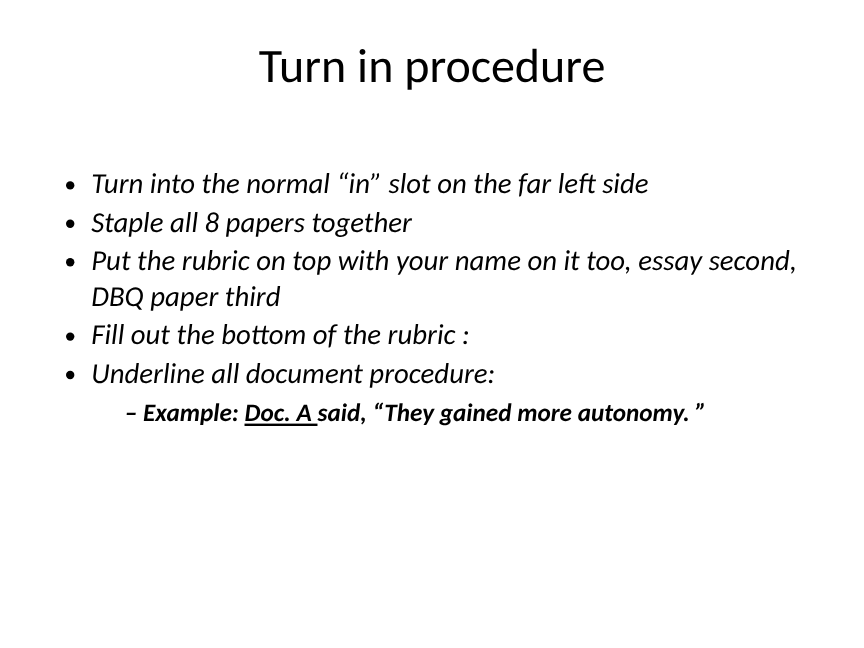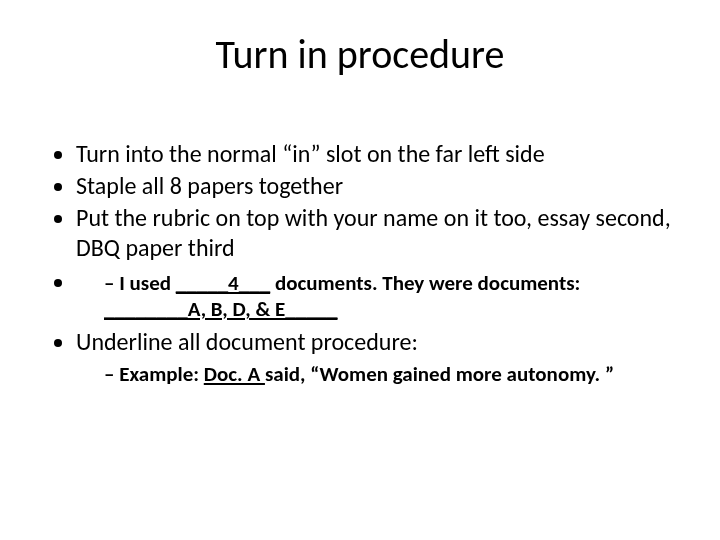--- a/index.html
+++ b/index.html
@@ -25,20 +25,21 @@
   }
   ul.top {
     list-style: disc;
     margin: 0;
     padding-left: 36px;
     font-size: 24px;
     line-height: 1.25;
   }
   ul.top > li {
     margin: 2px 0;
+    font-style: italic;
   }
   ul.sub {
     list-style: none;
     margin: 4px 0 4px 0;
     padding-left: 28px;
     font-size: 21px;
     font-weight: 700;
     line-height: 1.25;
   }
   ul.sub > li::before {
@@ -53,28 +54,24 @@
 <body>
 
 <div class="slide">
   <div class="title">Turn in procedure</div>
 
   <ul class="top">
     <li>Turn into the normal “in” slot on the far left side</li>
     <li>Staple all 8 papers together</li>
     <li>Put the rubric on top with your name on it too, essay second, DBQ paper third</li>
     <li>
-      <ul class="sub">
-        <li>
-          <span>I used </span><span class="u">_____4___</span><span> documents.  They were documents: </span><span class="u">________A, B, D, &amp; E_____</span>
-        </li>
-      </ul>
+      <span>Fill out the bottom of the rubric :</span>
     </li>
     <li>
       <span>Underline all document procedure:</span>
       <ul class="sub">
         <li>
-          <span>Example: </span><span class="u">Doc. A </span><span>said, “Women gained more autonomy. ”</span>
+          <span>Example: </span><span class="u">Doc. A </span><span>said, “They gained more autonomy. ”</span>
         </li>
       </ul>
     </li>
   </ul>
 </div>
 
 </body></html>

